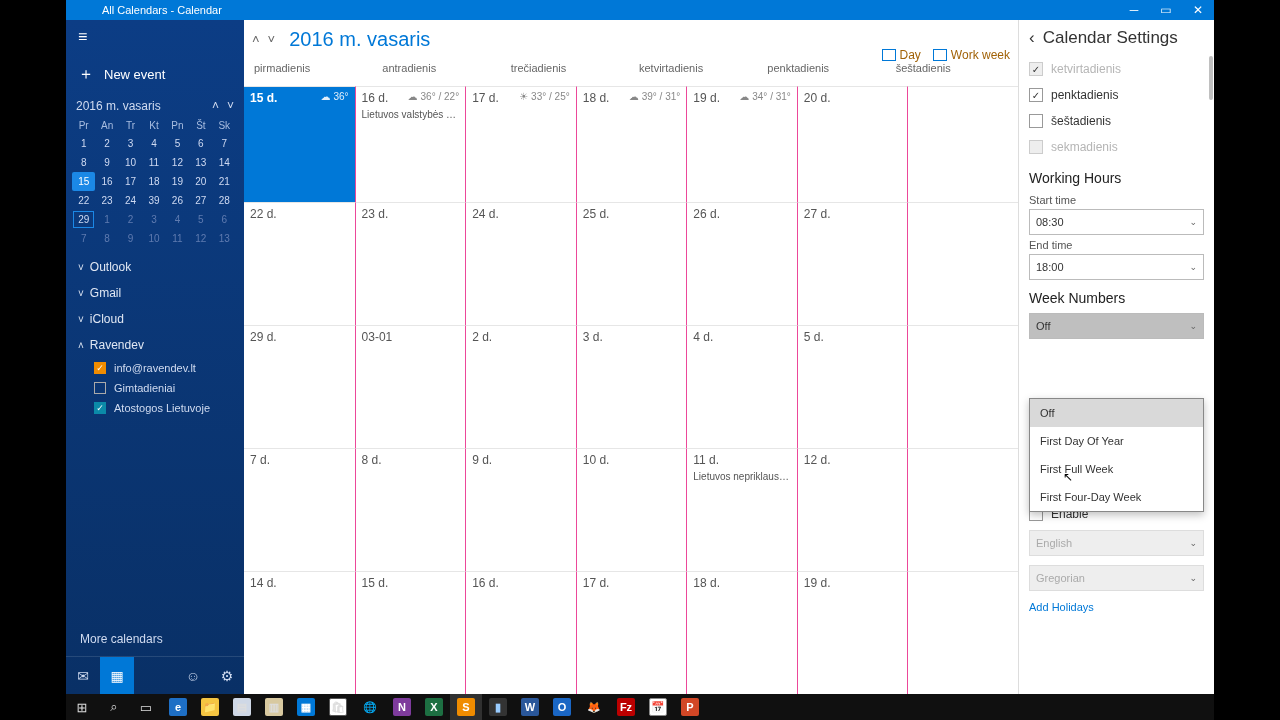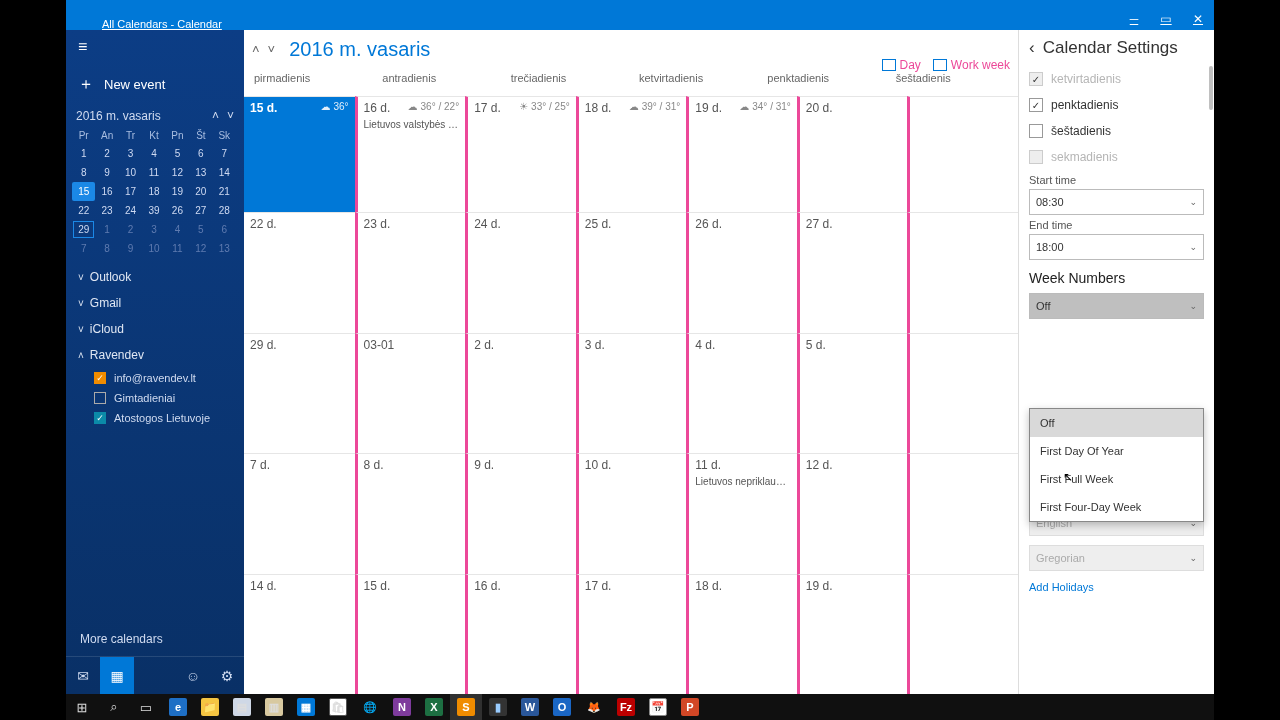--- a/index.html
+++ b/index.html
@@ -1,18 +1,18 @@
 <!DOCTYPE html>
 <html><head>
 <meta charset="utf-8">
 <style>
 * { margin: 0; padding: 0; box-sizing: border-box; font-family: "Segoe UI", Arial, sans-serif; }
 body { background: #000; width: 1280px; height: 720px; overflow: hidden; position: relative; }
 .app-window { position: absolute; left: 66px; top: 0; width: 1148px; height: 694px; background: #fff; display: flex; flex-direction: column; }
-.titlebar { height: 30px; background: #0078d7; color: #fff; display: flex; align-items: flex-end; font-size: 11px; text-decoration: underline; }
+.titlebar { height: 20px; background: #0078d7; color: #fff; display: flex; align-items: center; font-size: 11px; }
 .titlebar .title { margin-left: 36px; }
 .titlebar .controls { margin-left: auto; display: flex; }
 .titlebar .controls div { width: 32px; height: 22px; display: flex; align-items: center; justify-content: center; font-size: 12px; }
 
 .app-body { flex: 1; display: flex; min-height: 0; }
 
 .sidebar { width: 178px; background: #0d47a1; background: linear-gradient(#0c3d85, #093066); color: #e0e7f3; display: flex; flex-direction: column; font-size: 12px; }
 .sidebar .hamburger { padding: 8px 12px; font-size: 16px; color: #fff; }
 .new-event { display: flex; align-items: center; gap: 10px; padding: 10px 12px; color: #fff; font-size: 13px; }
 .new-event .plus { font-size: 16px; font-weight: 300; }
@@ -38,29 +38,29 @@
 .more-cal { padding: 10px 14px; font-size: 12px; color: #d0dbf0; }
 .bottom-icons { display: flex; height: 38px; border-top: 1px solid rgba(255,255,255,0.12); }
 .bottom-icons div { flex: 0 0 34px; display: flex; align-items: center; justify-content: center; color: #d0dbf0; font-size: 14px; }
 .bottom-icons .active { background: #0078d7; color: #fff; }
 .bottom-icons .right { margin-left: auto; }
 
 .main { flex: 1; display: flex; flex-direction: column; min-width: 0; }
 .main-header { height: 38px; display: flex; align-items: center; padding: 0 8px; gap: 8px; color: #0078d7; }
 .main-header .arrows { display: flex; gap: 8px; font-size: 13px; color: #666; }
 .main-header .month-title { font-size: 20px; font-weight: 300; color: #0078d7; margin-left: 6px; }
-.view-switch { margin-left: auto; display: flex; gap: 12px; align-items: center; font-size: 12px; color: #ec4899; margin-top: 32px; }
+.view-switch { margin-left: auto; display: flex; gap: 12px; align-items: center; font-size: 12px; color: #a16207; margin-top: 32px; }
 .view-switch .vitem { display: flex; align-items: center; gap: 4px; }
 .view-switch .icon { width: 14px; height: 12px; border: 1px solid #0078d7; display: inline-block; }
 
 .dow-row { display: grid; grid-template-columns: repeat(6, 1fr); font-size: 11px; color: #666; padding: 0 2px; }
 .dow-row div { padding: 4px 8px; }
 
 .grid { flex: 1; display: grid; grid-template-columns: repeat(7, 1fr); grid-template-rows: 116px repeat(4, 1fr); }
-.cell { border-top: 1px solid #e6e6e6; border-left: 3px solid #ec4899; padding: 4px 6px; font-size: 11px; color: #333; position: relative; overflow: hidden; }
+.cell { border-top: 1px solid #e6e6e6; border-left: 1px solid #ec4899; padding: 4px 6px; font-size: 11px; color: #333; position: relative; overflow: hidden; }
 .cell.first-col { border-left: none; }
 .cell .dnum { font-size: 12px; color: #555; }
 .cell.today { background: #0078d7; color: #fff; }
 .cell.today .dnum { color: #fff; font-weight: 600; }
 .cell .weather { position: absolute; right: 6px; top: 4px; font-size: 10px; color: #888; display: flex; align-items: center; gap: 3px; }
 .cell.today .weather { color: #e0eefb; }
 .cell .evt { font-size: 10px; color: #555; margin-top: 4px; white-space: nowrap; overflow: hidden; text-overflow: ellipsis; }
 
 .settings { width: 196px; border-left: 1px solid #ddd; background: #fff; display: flex; flex-direction: column; position: relative; font-size: 12px; }
 .settings-head { display: flex; align-items: center; padding: 8px 10px; gap: 8px; font-size: 17px; color: #333; }
@@ -401,20 +401,21 @@
             <div class="set-row">
               <span class="check"></span>
               <span>šeštadienis</span>
             </div>
             <div class="set-row dim">
               <span class="check"></span>
               <span>sekmadienis</span>
             </div>
           </div>
 
+        <div class="sec-title">Working Hours</div>
         <div class="label">Start time</div>
         <div class="select">
             <span>08:30</span>
             <span class="caret">⌄</span>
           </div>
         <div class="label">End time</div>
         <div class="select">
             <span>18:00</span>
             <span class="caret">⌄</span>
           </div>

